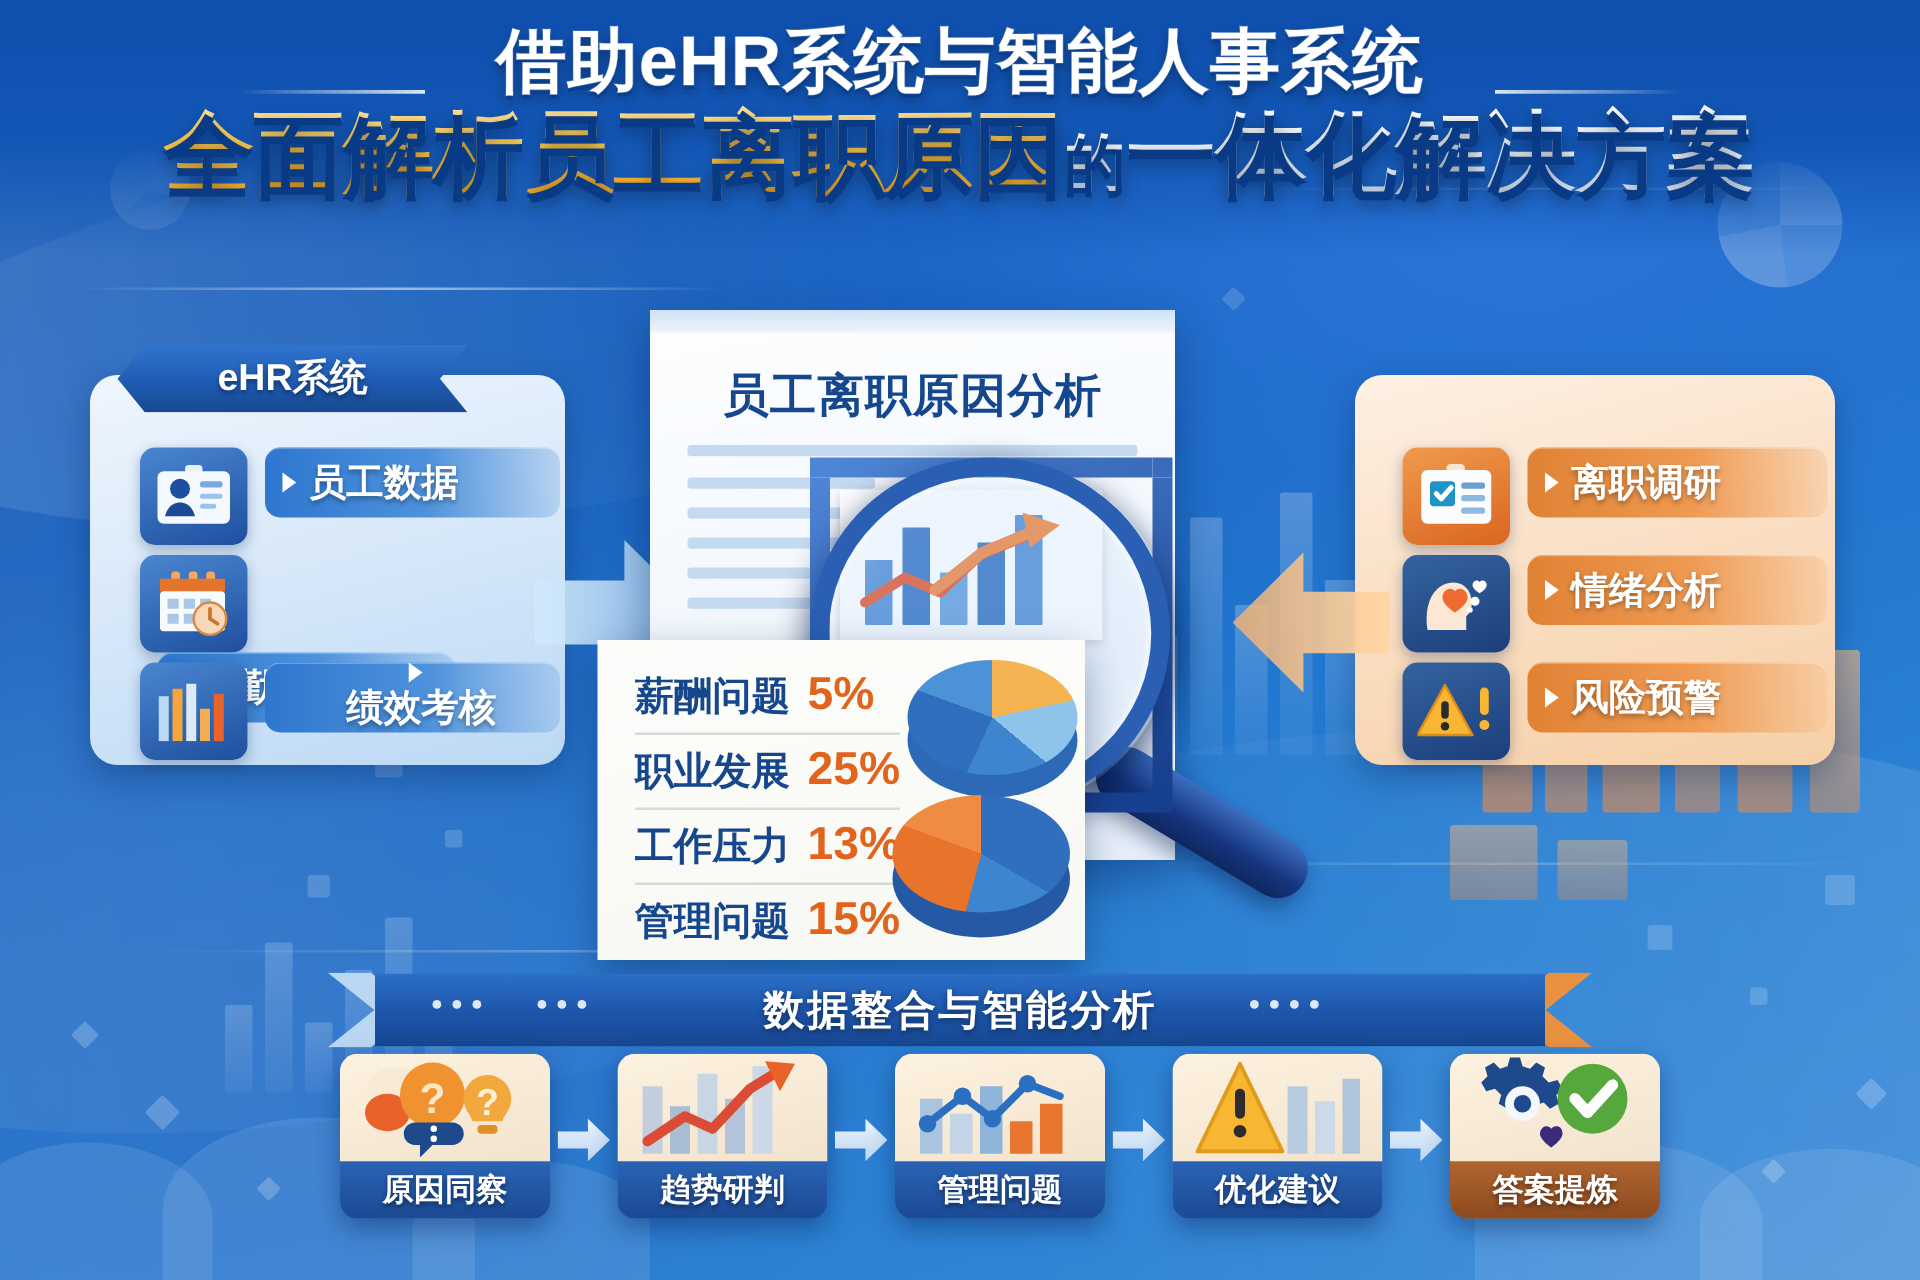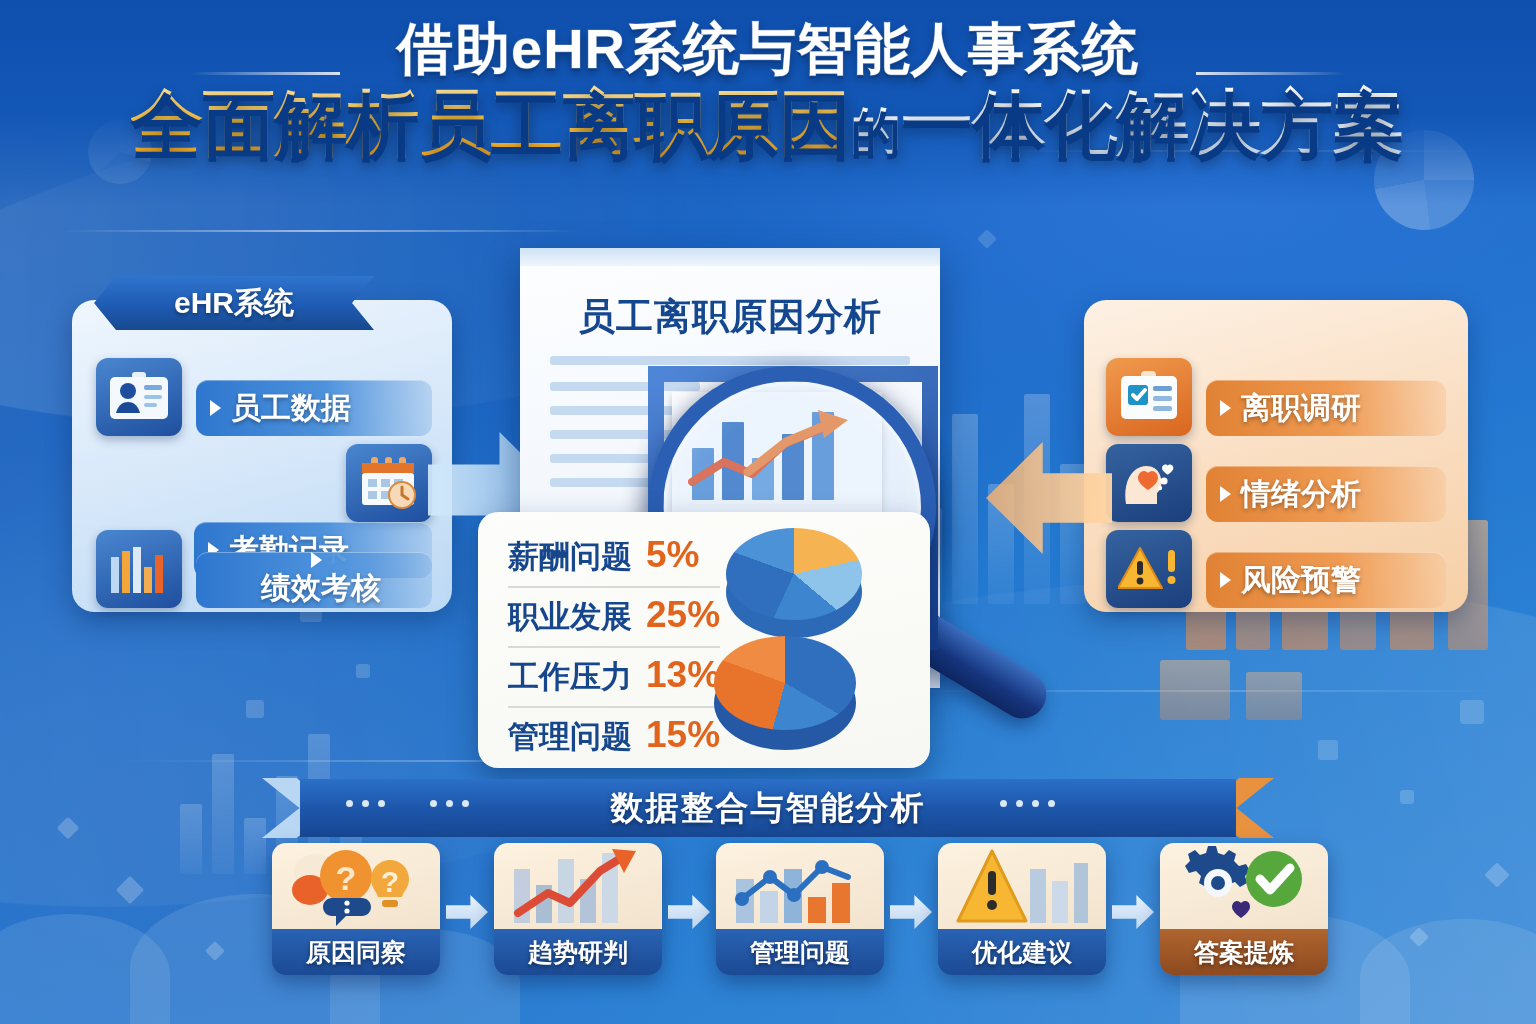--- a/index.html
+++ b/index.html
@@ -87,21 +87,21 @@
     position:absolute;top:-24px;height:54px;line-height:54px;
     color:#fff;font-size:30px;font-weight:bold;text-align:center;
     background:linear-gradient(180deg,#2f74cd 0%,#1f5bb4 55%,#17498f 100%);
     clip-path:polygon(22px 0,100% 0,calc(100% - 22px) 50%,100% 100%,22px 100%,0 50%);
     text-shadow:0 2px 4px rgba(0,0,0,.4);
     box-shadow:0 6px 14px rgba(5,35,85,.32);
   }
   .panel-left .panel-tag{left:22px;width:280px;}
   .panel-right .panel-tag{left:26px;width:320px;}
 
-  .row{position:absolute;display:flex;align-items:flex-end;}
+  .row{position:absolute;display:flex;align-items:flex-start;margin-left:16px;}
   .icon-box{
     width:86px;height:78px;border-radius:12px;flex:0 0 auto;
     display:flex;align-items:center;justify-content:center;
     box-shadow:0 4px 10px rgba(10,40,90,.3);
   }
   .pill{
     height:56px;display:flex;align-items:center;border-radius:12px;
     padding-left:14px;margin-left:14px;
     box-shadow:inset 0 1px 0 rgba(255,255,255,.35);
   }
@@ -116,24 +116,23 @@
     background:linear-gradient(170deg,#fdfeff 0%,#f2f7fd 55%,#e6eff9 100%);
     box-shadow:0 14px 34px rgba(5,30,75,.4);
   }
   .doc-fold{position:absolute;left:0;top:0;width:100%;height:18px;
     background:linear-gradient(180deg,#cfe2f6,#eef5fc);}
   .doc-title{position:absolute;left:0;top:44px;width:100%;text-align:center;
     font-size:37px;font-weight:bold;color:#15478f;letter-spacing:1px;}
   .doc-line{position:absolute;height:9px;border-radius:3px;background:#c5daf0;}
 
   .stat-card{
-    position:absolute;left:478px;top:512px;width:452px;height:256px;
+    position:absolute;left:478px;top:512px;width:390px;height:256px;
     background:linear-gradient(170deg,#fdfdfb 0%,#f7f7f3 100%);
     box-shadow:0 12px 30px rgba(5,30,75,.38);
-    border-radius:20px;
   }
   .stat-row{position:absolute;left:30px;display:flex;align-items:baseline;}
   .stat-label{font-size:31px;font-weight:bold;color:#16478c;white-space:nowrap;}
   .stat-val{font-size:37px;font-weight:bold;color:#e2641c;margin-left:14px;}
   .stat-sep{position:absolute;left:30px;width:212px;height:2px;background:#d7dbd8;}
 
   .pie3d{position:absolute;}
   .pie-top{position:absolute;border-radius:50%;}
   .pie-side{position:absolute;border-radius:50%;}
 

